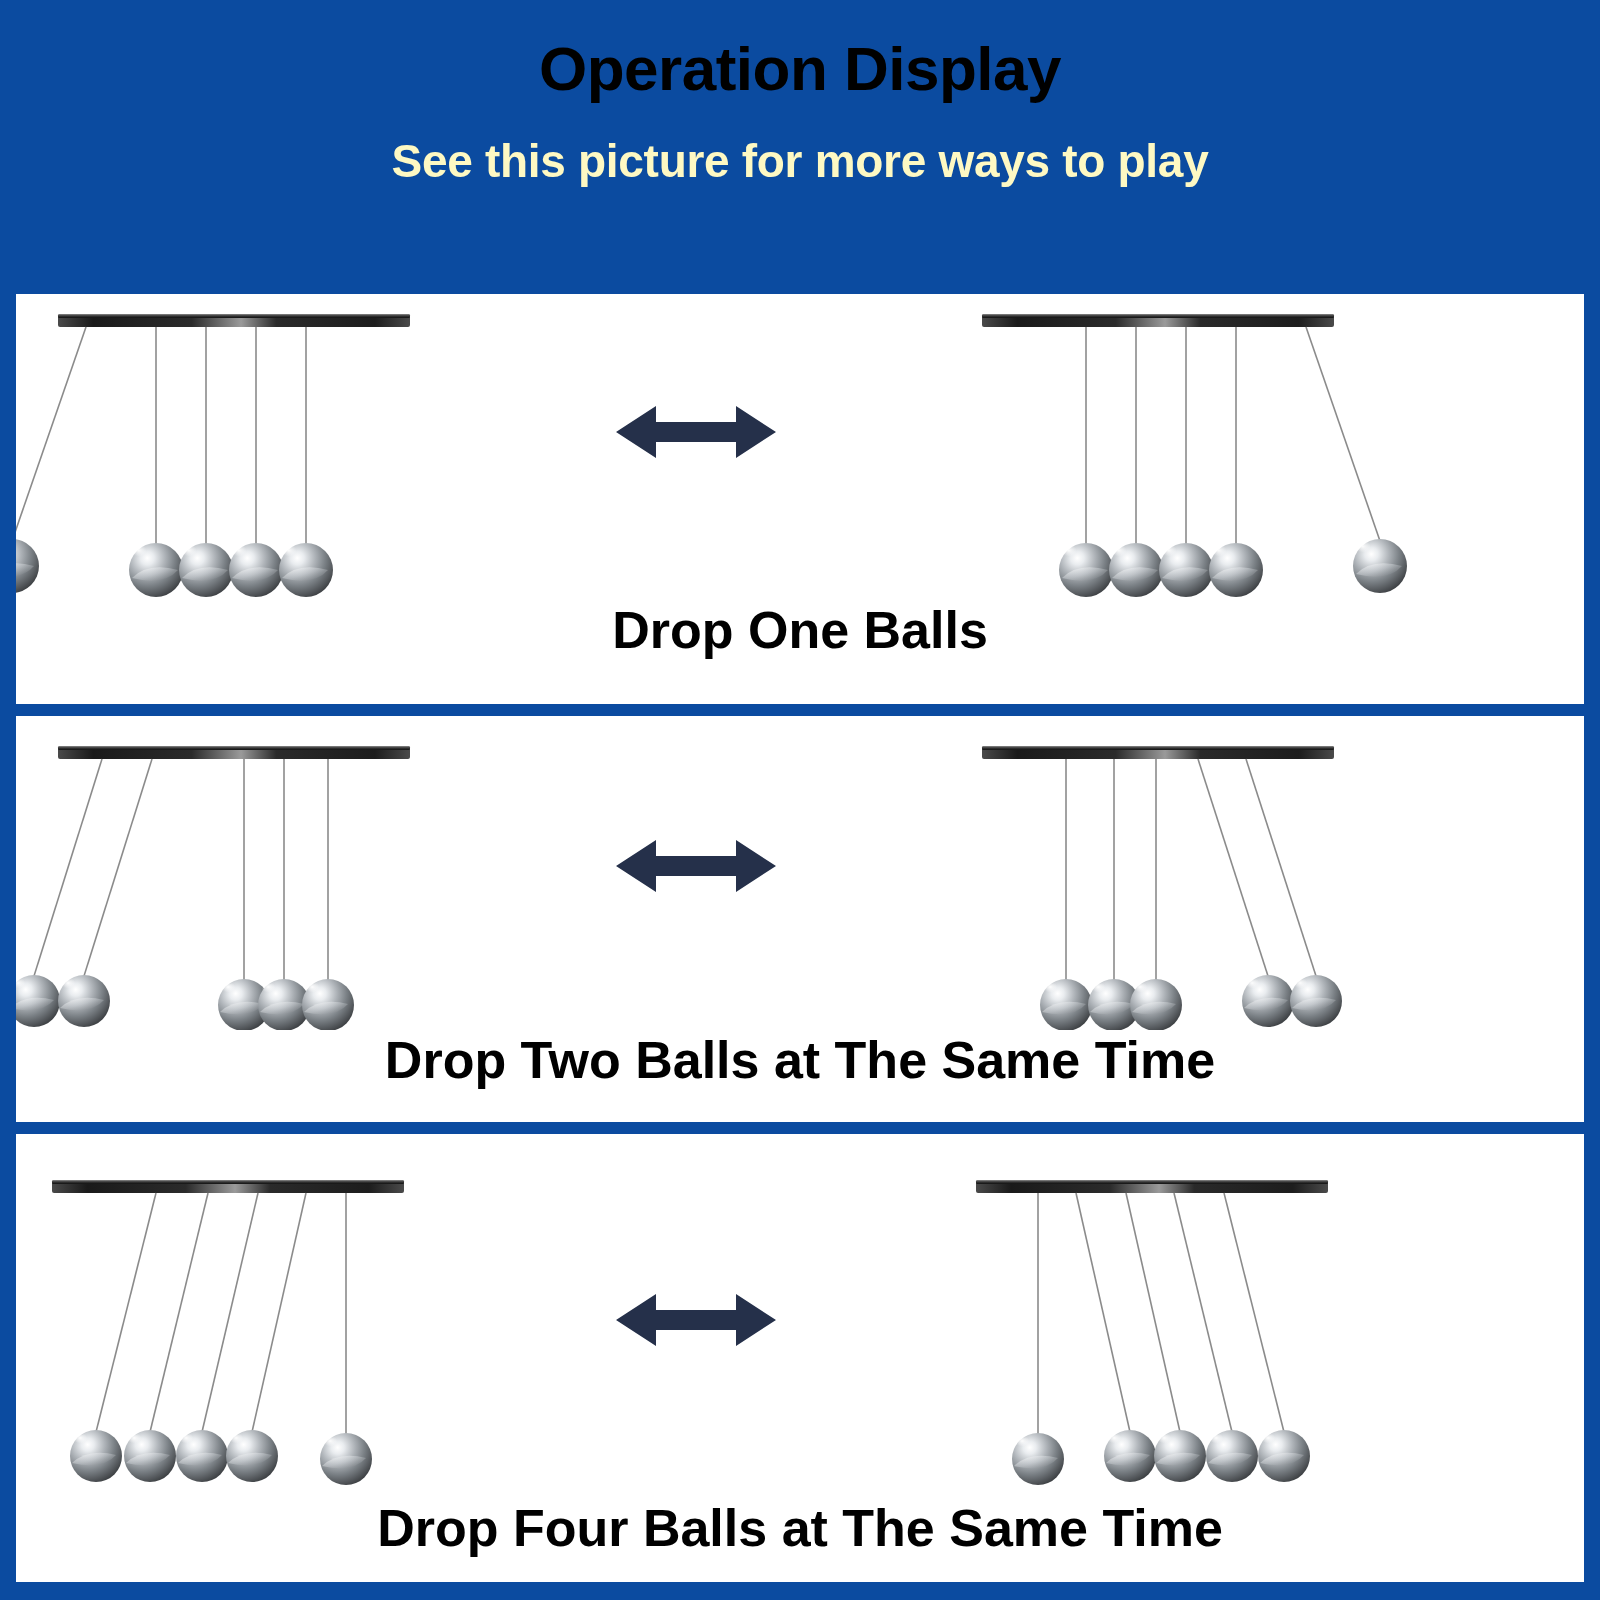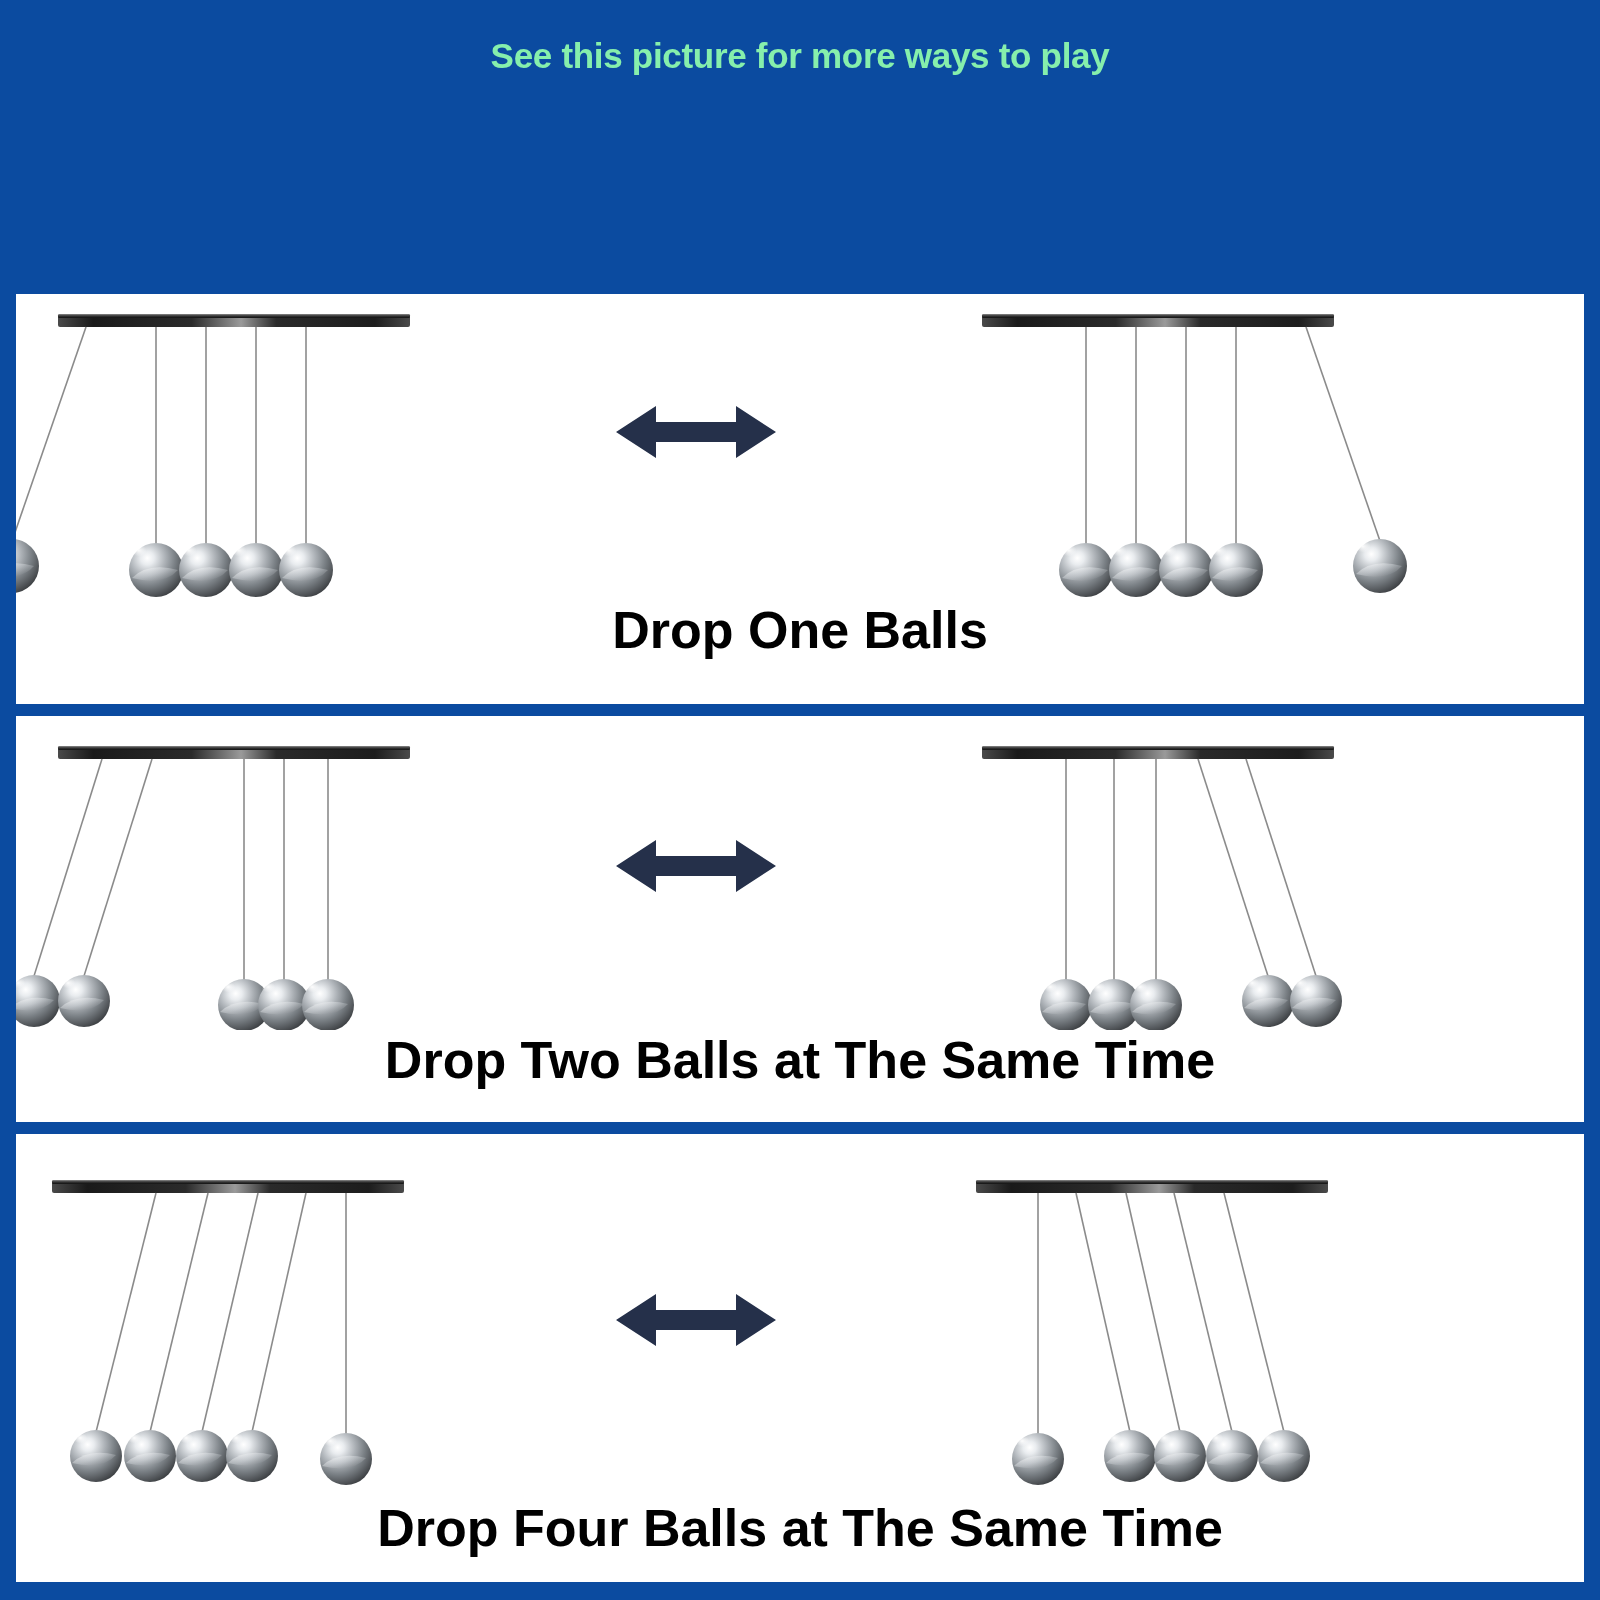--- a/index.html
+++ b/index.html
@@ -38,23 +38,23 @@
     margin-top: 38px;
     font-size: 62px;
     font-weight: bold;
     color: #000000;
     letter-spacing: -0.5px;
     line-height: 1;
     white-space: nowrap;
   }
   .header-subtitle {
     margin-top: 38px;
-    font-size: 35px;
+    font-size: 46px;
     font-weight: bold;
-    color: #86efac;
+    color: #fef9c3;
     letter-spacing: -0.3px;
     line-height: 1;
     white-space: nowrap;
   }
 
   
   .panels {
     position: absolute;
     left: 0;
     top: 292px;
@@ -107,20 +107,21 @@
   .p3 .caption { top: 368px; }
 
   svg { display: block; width: 100%; height: 100%; }
 </style>
 </head>
 <body>
 
 <div id="page">
 
   <div class="header">
+    <div class="header-title">Operation Display</div>
     <div class="header-subtitle">See this picture for more ways to play</div>
   </div>
 
   <div class="panels">
 
     <div class="panel panel-1 p1">
       <div class="panel-inner">
         <div class="stage">
           <svg viewBox="0 0 1568 300" preserveAspectRatio="xMidYMid meet">
             <defs>

